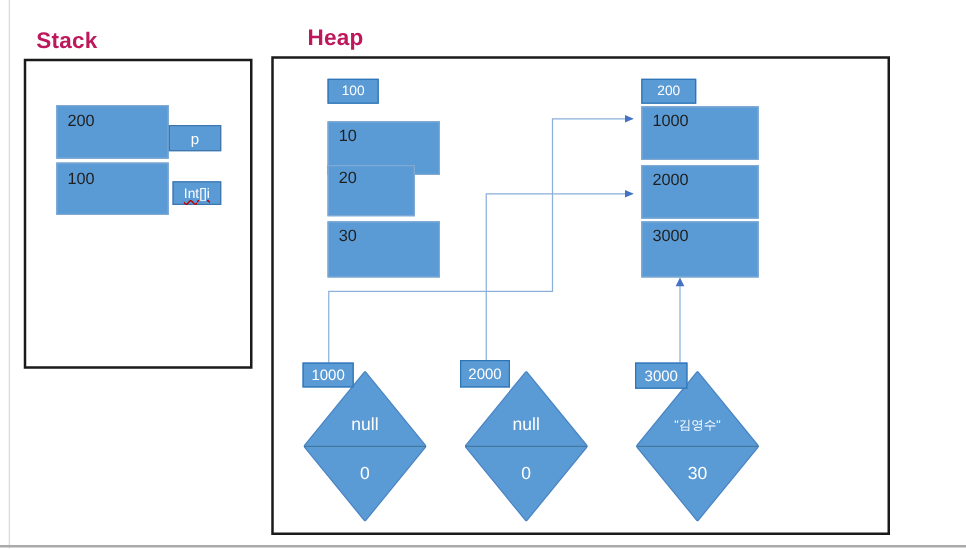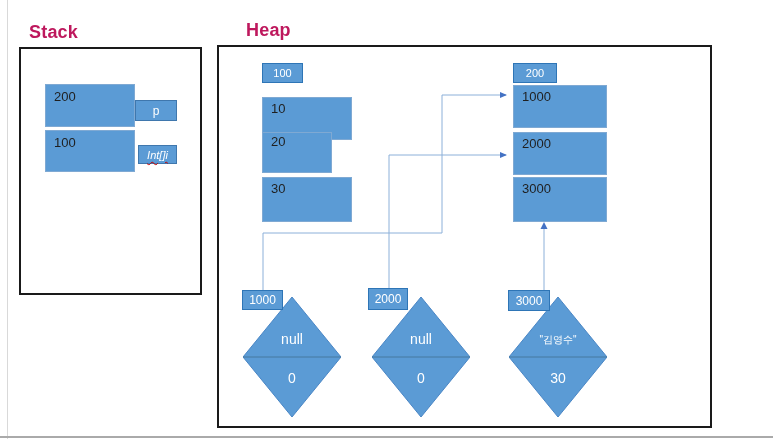--- a/index.html
+++ b/index.html
@@ -47,21 +47,21 @@
   .var-tag{
     position:absolute;
     background:#5b9bd5;
     border:1px solid #3f77ad;
     box-sizing:border-box;
     color:#ffffff;
     font-size:12px;
     display:flex;align-items:center;justify-content:center;
     z-index:5;
   }
-  .squiggle{text-decoration:underline wavy #c00000;text-decoration-thickness:1px;text-underline-offset:2px;font-style:italic;}
+  .squiggle{text-decoration:underline wavy #c00000;text-decoration-thickness:1px;text-underline-offset:2px;}
 
   .diamond{position:absolute;width:98px;height:120px;}
   .connector-layer{position:absolute;left:0;top:0;width:773px;height:439px;pointer-events:none;z-index:4;}
   svg text{font-family:"Liberation Sans", sans-serif;}
 </style>
 </head>
 <body>
 
 <div class="screen">
 

